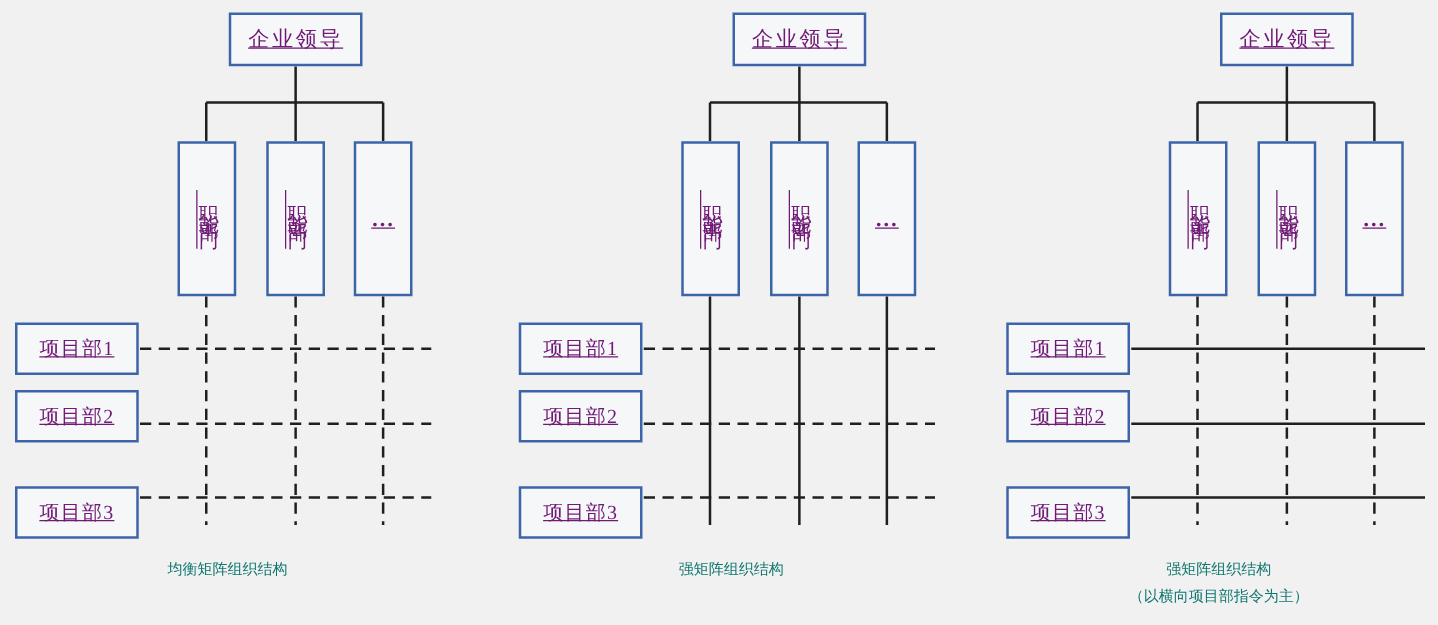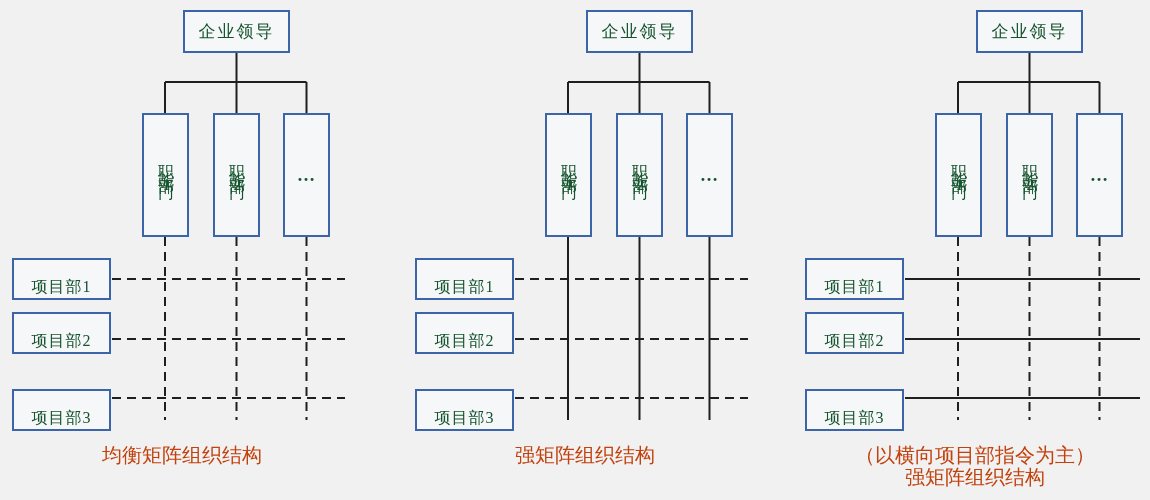--- a/index.html
+++ b/index.html
@@ -13,40 +13,41 @@
   .diagram.pos-2 { left:403px; }
   .diagram.pos-3 { left:793px; }
 
   .lines { position:absolute; left:0; top:0; width:355px; height:500px; }
   .lines line { stroke:#1f1f1f; stroke-width:2; }
   .v-dashed .v-line { stroke-dasharray:9 6; }
   .h-dashed .h-line { stroke-dasharray:9 6; }
 
   .box {
     position:absolute; box-sizing:border-box;
-    border:2px solid #3c64a8; background:#f6f7f9; color:#14532d;
+    border:2px solid #3c64a8; background:#f6f7f9; color:#701a75;
     display:flex; align-items:center; justify-content:center;
     text-align:center;
+    text-decoration:underline;
   }
   .leader { left:183px; top:10px; width:107px; height:43px; font-size:17px; letter-spacing:2px; }
   .func { top:113px; width:47px; height:124px; font-size:16px; }
   .func .vtext { writing-mode:vertical-lr; text-orientation:upright; letter-spacing:6px; }
   .func.f1 { left:142px; }
   .func.f2 { left:213px; }
   .func.f3 { left:283px; }
   .func.ellipsis { font-size:18px; font-weight:bold; }
   .func.ellipsis .vtext { writing-mode:horizontal-tb; letter-spacing:1px; }
-  .proj { left:12px; width:99px; height:42px; font-size:16px; letter-spacing:1px;align-items:flex-end; }
+  .proj { left:12px; width:99px; height:42px; font-size:16px; letter-spacing:1px; }
   .proj.p1 { top:258px; }
   .proj.p2 { top:312px; }
   .proj.p3 { top:377px;margin-top:12px; }
 
   .caption {
     position:absolute; left:7px; top:444px; width:350px;
-    text-align:center; color:#c2410c; font-size:20px; line-height:22px;
+    text-align:center; color:#0f766e; font-size:12px; line-height:22px;
   }
 </style>
 </head>
 <body>
 
 <div class="stage">
 
   <div class="diagram pos-1 v-dashed h-dashed">
     <svg class="lines" viewBox="0 0 355 500">
       <line x1="236.5" y1="53" x2="236.5" y2="82"></line>
@@ -156,18 +157,18 @@
     <div class="box proj p1">
         <span>项目部1</span>
       </div>
     <div class="box proj p2">
         <span>项目部2</span>
       </div>
     <div class="box proj p3">
         <span>项目部3</span>
       </div>
     <div class="caption">
+      <div>强矩阵组织结构</div>
       <div>（以横向项目部指令为主）</div>
-      <div>强矩阵组织结构</div>
     </div>
   </div>
 
 </div>
 
 </body></html>

